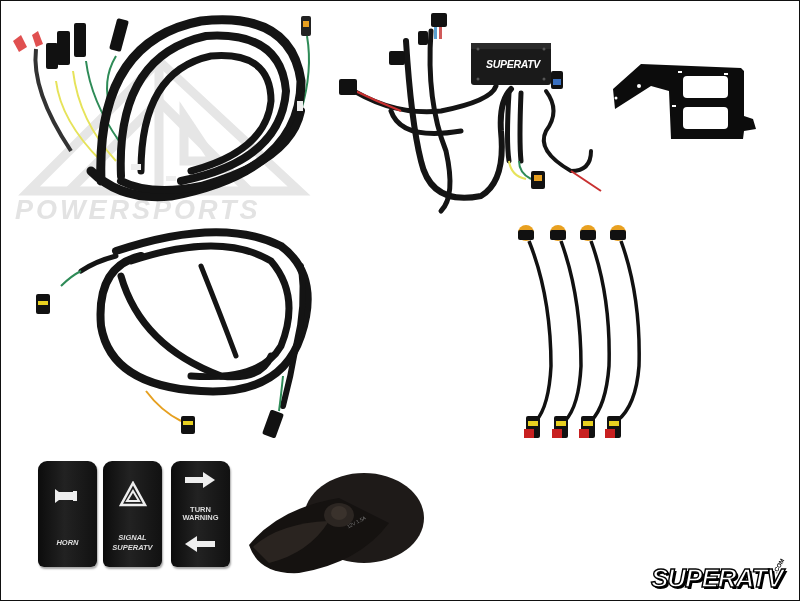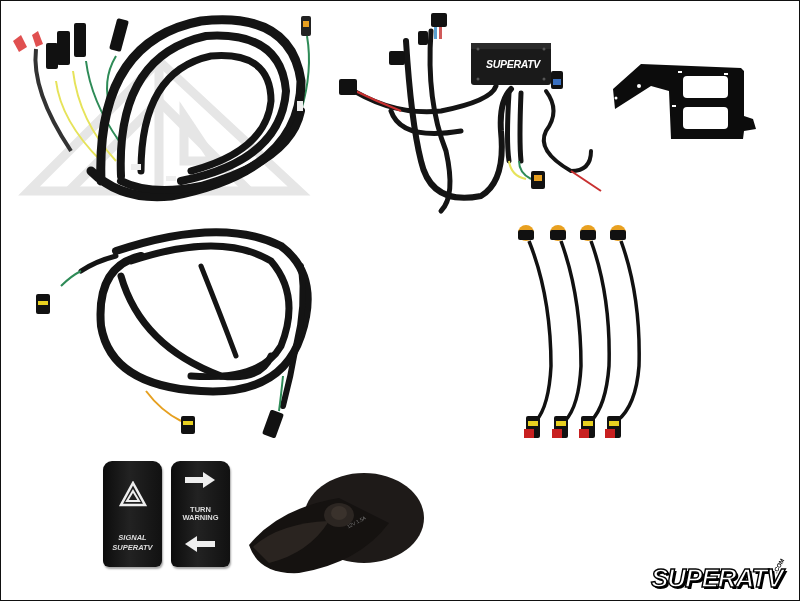--- a/index.html
+++ b/index.html
@@ -21,20 +21,21 @@
 <div class="frame">
 
   <svg class="watermark" viewBox="0 0 310 190">
     <g fill="none" stroke="#e6e6e6" stroke-width="9" stroke-linejoin="miter">
       <path d="M20 150 L150 20 L290 150 Z"></path>
       <path d="M150 20 L150 150"></path>
       <path d="M60 150 L150 60 L240 150"></path>
       <path d="M175 75 L205 120 L175 120 Z"></path>
     </g>
   </svg>
+  <div class="wm-text">POWERSPORTS</div>
 
   <svg class="abs" style="left:0;top:0" width="330" height="220">
 
     <path d="M12 40 l8 -6 l6 12 l-8 5 z" fill="#e05050"></path>
     <path d="M31 34 l6 -4 l5 13 l-7 3 z" fill="#e05050"></path>
 
     <path d="M35 48 Q30 90 70 150" stroke="#333" stroke-width="4" fill="none"></path>
     <path d="M55 80 Q60 120 100 160" stroke="#e6e35a" stroke-width="2" fill="none"></path>
     <path d="M72 70 Q78 120 115 160" stroke="#e6e35a" stroke-width="2" fill="none"></path>
     <path d="M85 60 Q90 100 118 140" stroke="#2e8b57" stroke-width="2" fill="none"></path>
@@ -153,20 +154,27 @@
     <g>
       <circle cx="127" cy="17" r="8" fill="#e8a020"></circle>
         <rect x="119" y="14" width="16" height="10" rx="2" fill="#111"></rect>
       <path d="M130 25 Q150 80 148 150 Q145 190 126 205" stroke="#111" stroke-width="3.5" fill="none"></path>
       <rect x="116" y="200" width="14" height="22" rx="2" fill="#111"></rect>
         <rect x="118" y="205" width="10" height="5" fill="#e8d020"></rect>
         <rect x="114" y="213" width="10" height="9" fill="#c82020"></rect>
     </g>
   </svg>
 
+  <div class="switch" style="left:37px">
+    <svg class="abs" style="left:15px;top:25px" width="28" height="20">
+      <path d="M2 3 L2 17 L6 14 L20 14 L20 6 L6 6 Z" fill="#eee"></path>
+      <rect x="20" y="5" width="4" height="10" fill="#eee"></rect>
+    </svg>
+    <div class="lbl" style="top:77px">HORN</div>
+  </div>
   <div class="switch" style="left:102px">
     <svg class="abs" style="left:16px;top:20px" width="28" height="26">
       <path d="M14 2 L26 24 L2 24 Z" fill="none" stroke="#eee" stroke-width="2.5"></path>
       <path d="M14 10 L20 20 L8 20 Z" fill="none" stroke="#eee" stroke-width="2"></path>
     </svg>
     <div class="lbl" style="top:72px">SIGNAL</div>
     <div class="lbl" style="top:82px">SUPERATV</div>
   </div>
   <div class="switch" style="left:170px">
     <svg class="abs" style="left:12px;top:10px" width="34" height="18">

